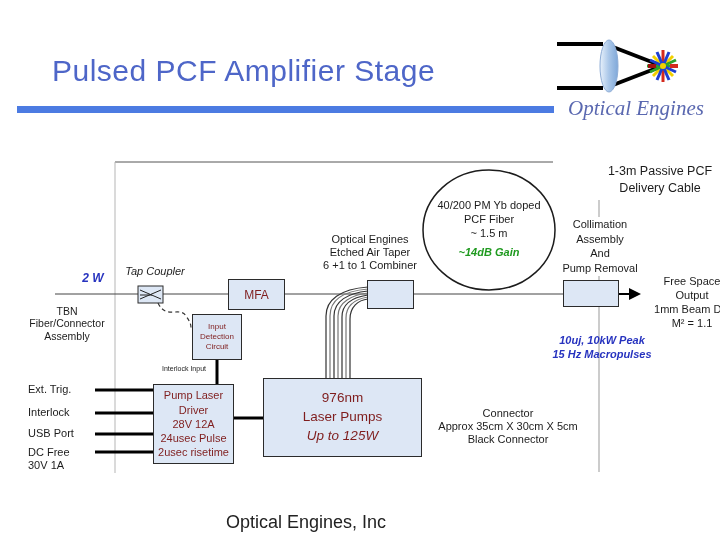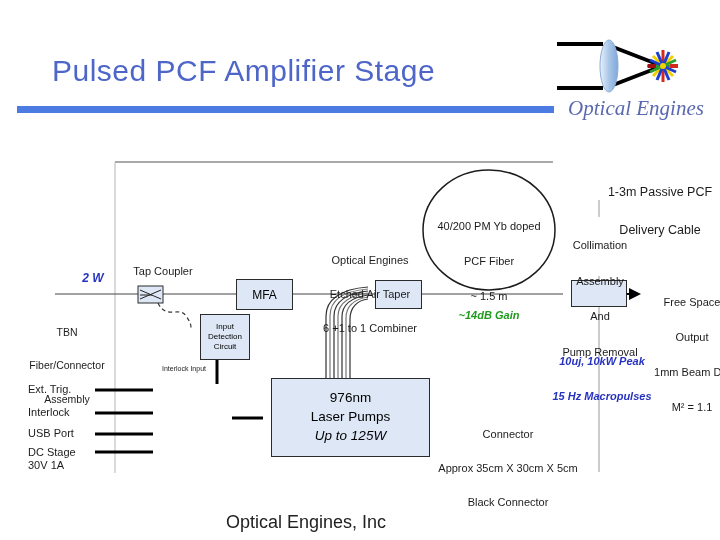--- a/index.html
+++ b/index.html
@@ -1,24 +1,24 @@
 <!DOCTYPE html>
 <html style="--title-blue: #4e66c8; --bar-blue: #4c7be2; --accent-blue: #2733bf; --gain-green: #1f9a1f; --box-fill: #dde7f5; --logo-text: #5a68b0;"><head>
 <meta charset="utf-8">
 <style>
   html,body{margin:0;padding:0;background:#fff;}
   #slide{position:relative;width:720px;height:540px;background:#fff;overflow:hidden;
          font-family:"Liberation Sans",sans-serif;}
   #overlay{position:absolute;left:0;top:0;z-index:1;pointer-events:none;}
   .lbl{position:absolute;z-index:3;color:#1c1c1c;text-align:center;line-height:1.18;
        font-size:11px;white-space:nowrap;}
-  .lbl div{white-space:nowrap;margin-top:21px;}
+  .lbl div{white-space:nowrap;}
   .box{position:absolute;z-index:2;background:var(--box-fill,#dde7f5);border:1px solid #2b2b2b;
        display:flex;flex-direction:column;align-items:center;justify-content:center;
-       text-align:center;color:#000000;margin-left:8px;}
+       text-align:center;color:#7f1d1d;}
   #title{position:absolute;left:52px;top:54px;font-size:30px;letter-spacing:0.5px;
          color:var(--title-blue,#4e66c8);z-index:3;}
   #title-bar{position:absolute;left:17px;top:106px;width:537px;height:7px;
              background:var(--bar-blue,#4c7be2);z-index:3;}
   #logo-text{position:absolute;left:556px;top:96px;width:160px;text-align:center;z-index:3;
              font-family:"Liberation Serif",serif;font-style:italic;font-size:21px;
              color:var(--logo-text,#5a68b0);}
   .blue-spec{color:var(--accent-blue,#2733bf);font-weight:bold;font-style:italic;}
   .green-spec{color:var(--gain-green,#1f9a1f);font-weight:bold;font-style:italic;}
   #footer{position:absolute;left:226px;top:512px;font-size:18px;color:#222;z-index:3;}
@@ -106,21 +106,21 @@
       <path d="M342,378 L342,317 C342,303 354,297 368,295" stroke="#333"></path>
       <path d="M346,378 L346,318 C346,305 356,299 368,297" stroke="#777"></path>
       <path d="M350,378 L350,319 C350,307 358,300 368,299" stroke="#333"></path>
     </g>
 
     <ellipse cx="489" cy="230" rx="66" ry="60" fill="none" stroke="#1c1c1c" stroke-width="1.5"></ellipse>
   </svg>
 
   <div class="lbl blue-spec" style="left:73px;top:271px;width:40px;font-size:12px;">2 W</div>
 
-  <div class="lbl" style="left:128px;top:265px;width:70px;">Tap Coupler</div>
+  <div class="lbl" style="left:120px;top:265px;width:70px;font-style:italic;">Tap Coupler</div>
 
   <div class="lbl" style="left:20px;top:305px;width:94px;font-size:10.5px;">
     <div>TBN</div>
     <div>Fiber/Connector</div>
     <div>Assembly</div>
   </div>
 
   <div class="box" style="left:228px;top:279px;width:55px;height:29px;font-size:12px;">
     <div>MFA</div>
   </div>
@@ -171,24 +171,31 @@
 
   <div class="lbl blue-spec" style="left:546px;top:333px;width:112px;line-height:1.3;">
     <div>10uj, 10kW Peak</div>
     <div>15 Hz Macropulses</div>
   </div>
 
   <div class="port" style="top:383px;">Ext. Trig.</div>
   <div class="port" style="top:406px;">Interlock</div>
   <div class="port" style="top:427px;">USB Port</div>
   <div class="port" style="top:446px;line-height:1.15;">
-    <div>DC Stage</div>
+    <div>DC Free</div>
     <div>30V 1A</div>
   </div>
 
+  <div class="box" style="left:153px;top:384px;width:79px;height:78px;font-size:11px;line-height:1.3;border-width:1.5px;">
+    <div>Pump Laser</div>
+    <div>Driver</div>
+    <div>28V 12A</div>
+    <div>24usec Pulse</div>
+    <div>2usec risetime</div>
+  </div>
 
   <div class="box" style="left:263px;top:378px;width:157px;height:77px;font-size:13.5px;line-height:1.4;">
     <div>976nm</div>
     <div>Laser Pumps</div>
     <div style="font-style:italic;">Up to 125W</div>
   </div>
 
   <div class="lbl" style="left:424px;top:407px;width:168px;line-height:1.18;">
     <div>Connector</div>
     <div>Approx 35cm X 30cm X 5cm</div>

